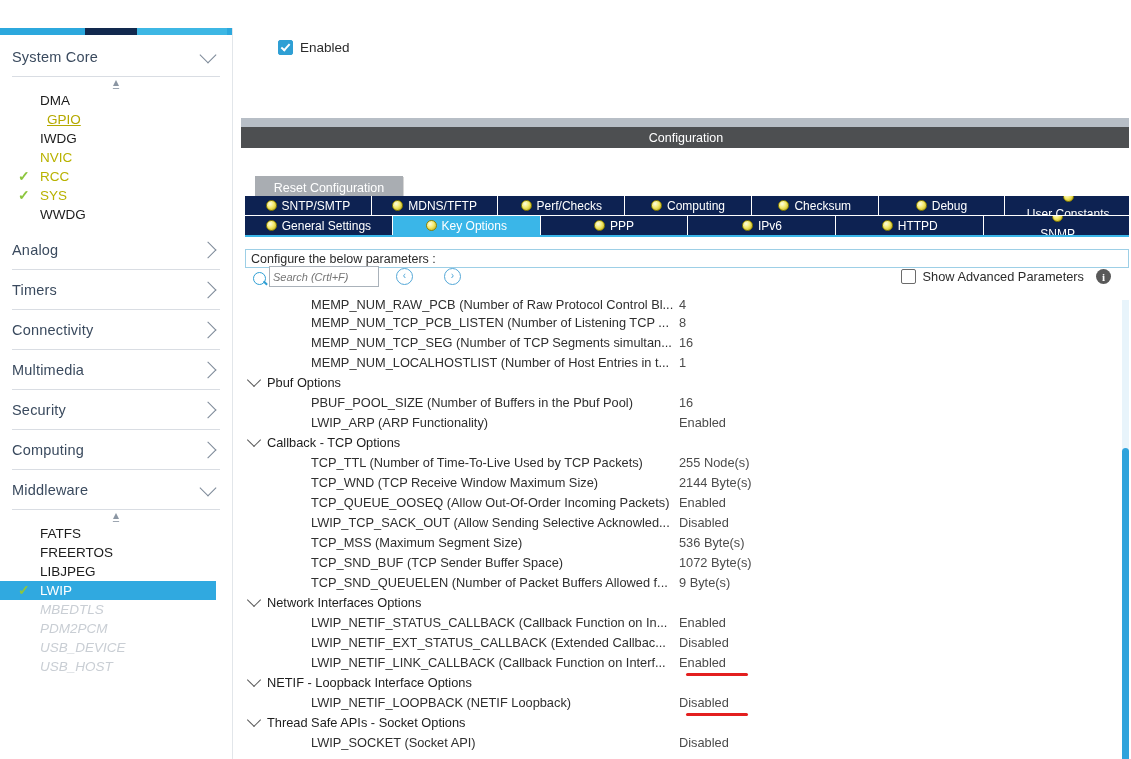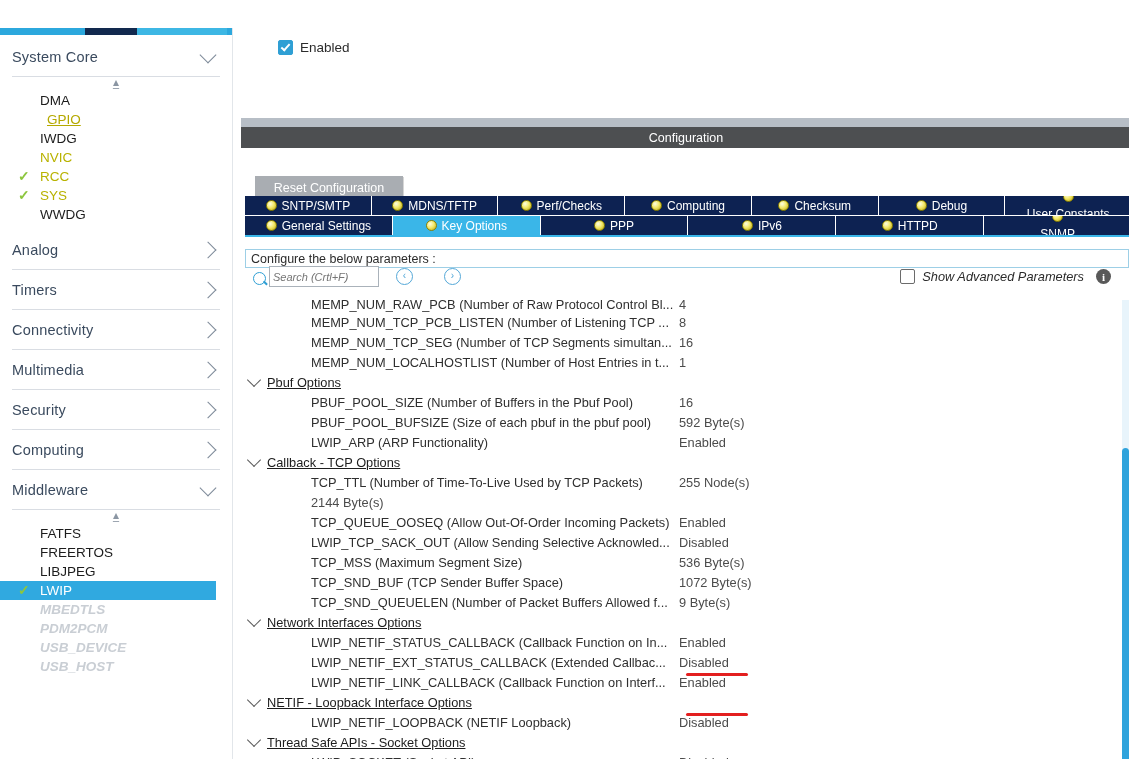--- a/index.html
+++ b/index.html
@@ -78,21 +78,21 @@
     position: relative;
     cursor: pointer;
     white-space: nowrap;
   }
   .sb-item .tick {
     position: absolute; left: 18px; top: 0;
     color: #8dc63f; font-size: 14px; font-weight: bold;
   }
   .sb-item.gpio { color: #b5a900; text-decoration: underline; padding-left: 47px; }
   .sb-item.warn { color: #b8b200; }
-  .sb-item.dim  { color: #c9ced4; font-style: italic; font-weight: bold; }
+  .sb-item.dim  { color: #c9ced4; font-style: italic; }
   .sb-item.sel  {
     background: #30a9e0; color: #ffffff;
     margin: 0 16px 0 0; padding-left: 40px;
   }
   .sb-item.sel .tick { color: #8dc63f; }
 
   
   .pane-divider {
     position: absolute; left: 232px; top: 0; width: 8px; height: 759px;
     background: #ffffff;
@@ -230,21 +230,21 @@
     font-size: 10px; line-height: 13px; text-align: center;
     cursor: pointer; background: #ffffff;
   }
   .nav-circ.prev { left: 155px; }
   .nav-circ.next { left: 203px; }
 
   .adv-row {
     position: absolute; right: 20px; top: 3px;
     display: flex; align-items: center; gap: 7px;
   }
-  .adv-row .t { font-size: 12.8px; color: #2b2b2b; font-style: italic; }
+  .adv-row .t { font-size: 12.8px; color: #2b2b2b; }
   .info-ico {
     width: 15px; height: 15px; border-radius: 50%;
     background: #595959; color: #ffffff;
     font-size: 11px; font-weight: bold; font-family: "Liberation Serif", serif;
     display: flex; align-items: center; justify-content: center;
     margin-left: 5px;
   }
 
   
   .tree {
@@ -253,21 +253,21 @@
     overflow: hidden;
   }
   .trow {
     position: relative;
     height: 20px;
     display: flex; align-items: center;
     font-size: 12.8px;
     color: #2f2f2f;
     white-space: nowrap;
   }
-  .trow.grp { padding-left: 4px; color: #1d1d1d; cursor: pointer; text-decoration: underline; }
+  .trow.grp { padding-left: 4px; color: #1d1d1d; cursor: pointer; }
   .trow.grp .gchev {
     width: 9px; height: 9px; margin-right: 8px; margin-top: -4px;
     border-right: 1.5px solid #5a5a5a; border-bottom: 1.5px solid #5a5a5a;
     transform: rotate(45deg); flex: 0 0 auto;
   }
   .trow.leaf { padding-left: 66px; cursor: pointer; }
   .trow .pname {
     width: 368px; overflow: hidden; text-overflow: ellipsis;
     display: inline-block; flex: 0 0 auto;
   }
@@ -479,36 +479,33 @@
           </div>
           <div class="trow grp">
             <span class="gchev"></span>
             <span>Pbuf Options</span>
           </div>
           <div class="trow leaf">
             <span class="pname">PBUF_POOL_SIZE (Number of Buffers in the Pbuf Pool)</span>
             <span class="pval">16</span>
           </div>
           <div class="trow leaf">
-            <span class="pname">PBUF_POOL_BUFSIZE (Size of each pbuf in the pbuf pool)</span>
-            <span class="pval">592 Byte(s)</span>
-          </div>
-          <div class="trow leaf">
             <span class="pname">LWIP_ARP (ARP Functionality)</span>
             <span class="pval">Enabled</span>
           </div>
           <div class="trow grp">
             <span class="gchev"></span>
             <span>Callback - TCP Options</span>
           </div>
           <div class="trow leaf">
             <span class="pname">TCP_TTL (Number of Time-To-Live Used by TCP Packets)</span>
             <span class="pval">255 Node(s)</span>
           </div>
           <div class="trow leaf">
+            <span class="pname">TCP_WND (TCP Receive Window Maximum Size)</span>
             <span class="pval">2144 Byte(s)</span>
           </div>
           <div class="trow leaf">
             <span class="pname">TCP_QUEUE_OOSEQ (Allow Out-Of-Order Incoming Packets)</span>
             <span class="pval">Enabled</span>
           </div>
           <div class="trow leaf">
             <span class="pname">LWIP_TCP_SACK_OUT (Allow Sending Selective Acknowled...</span>
             <span class="pval">Disabled</span>
           </div>

